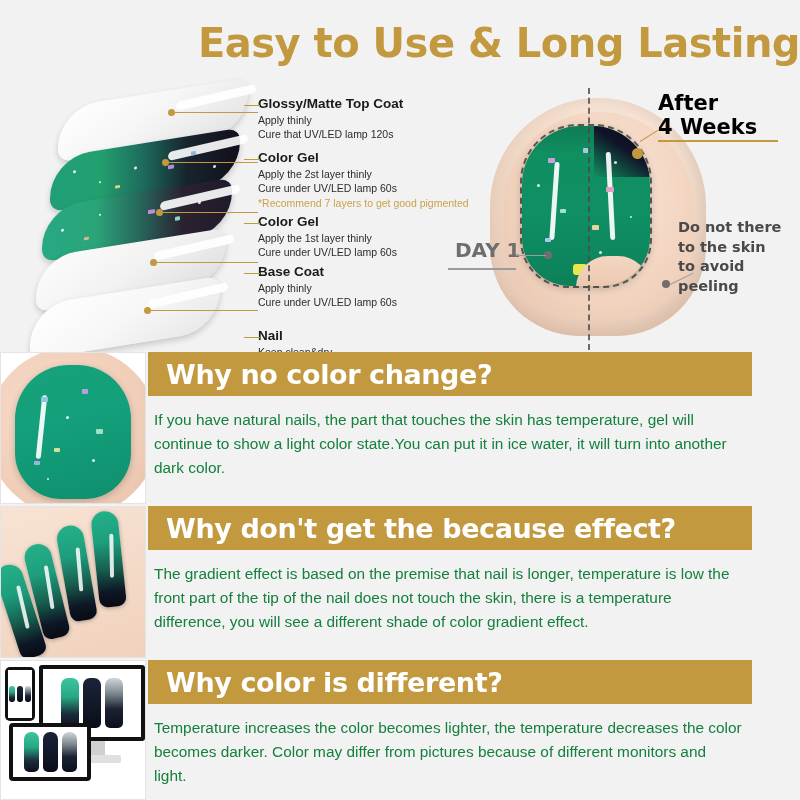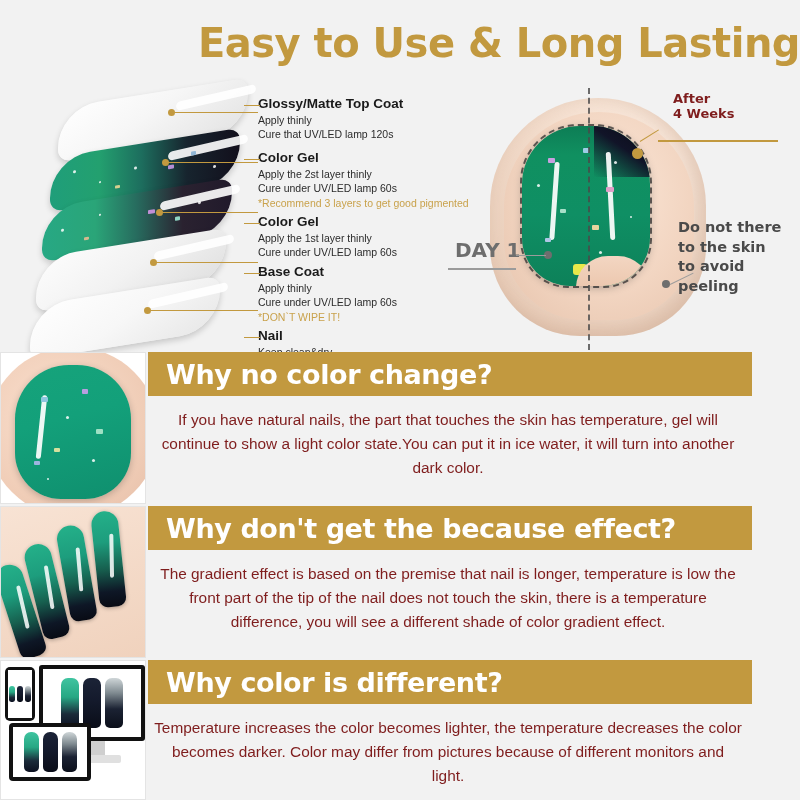--- a/index.html
+++ b/index.html
@@ -102,58 +102,58 @@
     opacity:.75;
   }
   .divider-dash{
     position:absolute; left:110px; top:-2px; width:0; height:262px;
     border-left:2px dashed #4a4a4a; opacity:.8;
   }
 
   
   .lbl-after{
     position:absolute; left:658px; top:92px;
-    font-size:13px; font-weight:bold; line-height:1.12;
-    color:#7f1d1d; font-family:"DejaVu Sans", sans-serif;margin-left:15px;
+    font-size:21px; font-weight:bold; line-height:1.12;
+    color:#000000; font-family:"DejaVu Sans", sans-serif;
   }
   .lbl-after-rule{ position:absolute; left:658px; top:140px; width:120px; height:2px; background:#C2993F; }
   .lbl-day{
     position:absolute; left:455px; top:238px;
     font-size:20px; font-weight:bold; color:#6e6e6e;
     font-family:"DejaVu Sans", sans-serif;
   }
   .lbl-day-rule{ position:absolute; left:448px; top:268px; width:68px; height:2px; background:#9b9b9b; }
   .lbl-warn{
     position:absolute; left:678px; top:218px; width:122px;
     font-size:14.5px; font-weight:bold; line-height:1.35;
     color:#4a4a4a; font-family:"DejaVu Sans", sans-serif;
   }
   .gray-dot{ position:absolute; width:8px; height:8px; border-radius:50%; background:#6e6e6e; }
   .gold-dot{ position:absolute; width:11px; height:11px; border-radius:50%; background:#C2993F; }
   .gray-leader{ position:absolute; height:1px; background:#9b9b9b; }
   .gold-leader{ position:absolute; height:1px; background:#C2993F; }
 
   
-  .faq{ position:absolute; left:0; width:752px;text-align:center; }
+  .faq{ position:absolute; left:0; width:752px; }
   .faq-thumb{
     position:absolute; left:0; top:0; width:146px; height:100%;
     background:#ffffff; overflow:hidden;
     border:1px solid #e4e4e4;
   }
   .faq-right{ position:absolute; left:148px; top:0; right:0; bottom:0; }
   .faq-head{
     height:44px; background:#C2993F; display:flex; align-items:center;
     padding-left:18px;
   }
   .faq-head-text{
     color:#fff; font-size:27px; font-weight:bold; letter-spacing:-0.4px;
     font-family:"DejaVu Sans", sans-serif;
   }
   .faq-body{
-    padding:12px 10px 0 6px; font-size:15.4px; line-height:1.55; color:#7f1d1d;
+    padding:12px 10px 0 6px; font-size:15.4px; line-height:1.55; color:#15803d;
     font-family:"Liberation Sans", sans-serif;
   }
 
   
   .t1-finger{
     position:absolute; left:-14px; top:-6px; width:172px; height:170px;
     border-radius:86px; background:radial-gradient(ellipse at 40% 40%, #fae0cf 0%, #f0cdb7 60%, #e4bba4 100%);
   }
   .t1-nail{
     position:absolute; left:14px; top:12px; width:116px; height:134px;
@@ -255,36 +255,35 @@
     <div class="anno-title">Glossy/Matte Top Coat</div>
     <div class="anno-line">Apply  thinly</div>
     <div class="anno-line">Cure that UV/LED lamp 120s</div>
   </div>
 
   <div class="anno" style="top:68px;">
     <div class="anno-rule" style="top:9px;"></div>
     <div class="anno-title">Color Gel</div>
     <div class="anno-line">Apply the 2st layer thinly</div>
     <div class="anno-line">Cure under UV/LED lamp 60s</div>
-    <div class="anno-note">*Recommend 3 layers to get good pigmented</div>
+    <div class="anno-note">*Recommend 7 layers to get good pigmented</div>
   </div>
 
   <div class="anno" style="top:132px;">
     <div class="anno-rule" style="top:9px;"></div>
     <div class="anno-title">Color Gel</div>
     <div class="anno-line">Apply the 1st layer thinly</div>
     <div class="anno-line">Cure under UV/LED lamp 60s</div>
   </div>
 
   <div class="anno" style="top:182px;">
     <div class="anno-rule" style="top:9px;"></div>
     <div class="anno-title">Base Coat</div>
     <div class="anno-line">Apply thinly</div>
     <div class="anno-line">Cure under UV/LED lamp 60s</div>
-    <div class="anno-note">*DON`T WIPE IT!</div>
   </div>
 
   <div class="anno" style="top:246px;">
     <div class="anno-rule" style="top:9px;"></div>
     <div class="anno-title">Nail</div>
     <div class="anno-line">Keep clean&amp;dry</div>
   </div>
 
   <div class="thumb-photo">
     <div class="thumb-body"></div>

